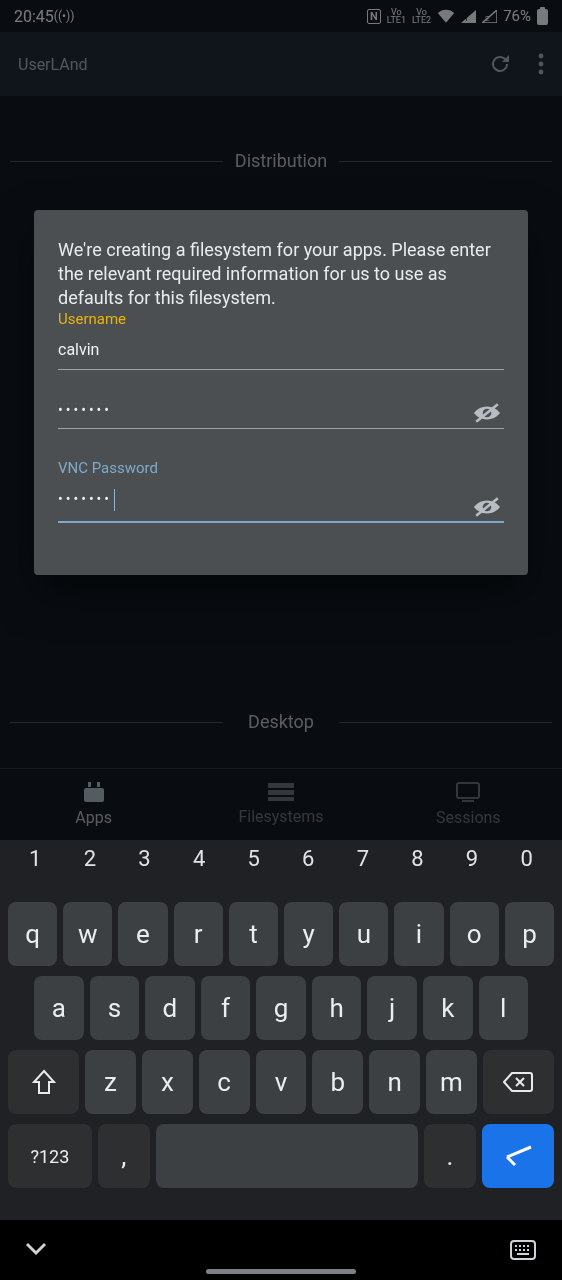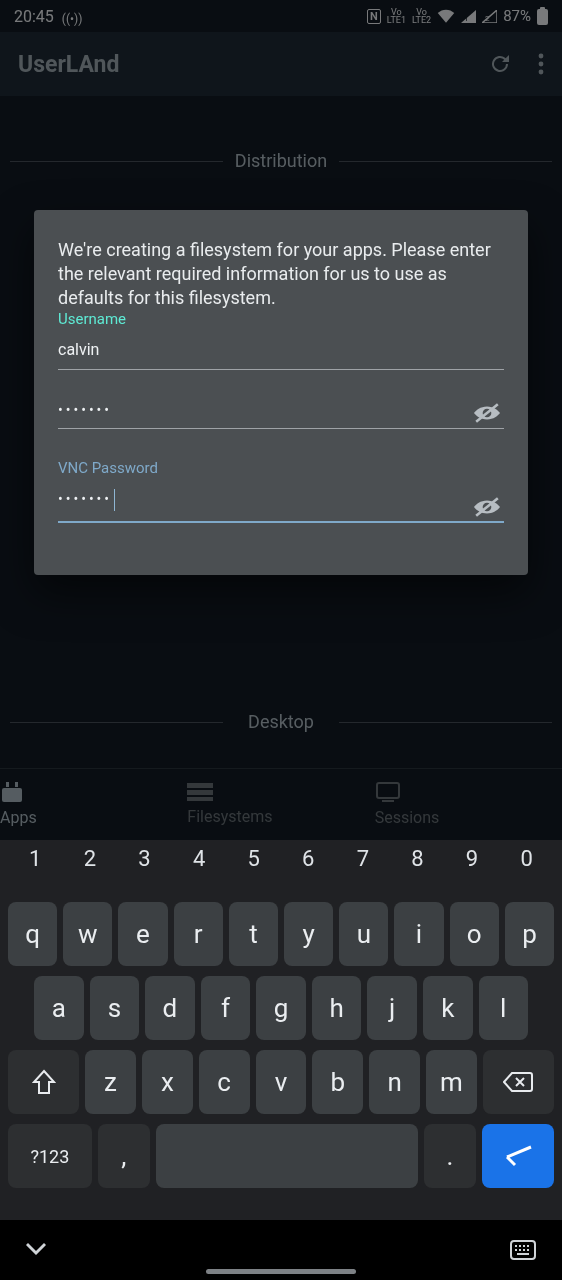--- a/index.html
+++ b/index.html
@@ -1,51 +1,51 @@
 <!DOCTYPE html>
 <html><head>
   <meta charset="utf-8">
   <style>
     * { margin:0; padding:0; box-sizing:border-box; font-family: Roboto, Arial, sans-serif; -webkit-font-smoothing: antialiased;}
     html,body {width:562px;height:1280px;overflow:hidden;}
     body { background:#121a23; color:#cfd8dc; position:relative;}
     
     .status { height:32px; display:flex; align-items:center; justify-content:space-between; padding:0 14px; color:#e6e9ec; font-size:16px;}
-    .status-left{display:flex;align-items:flex-end;gap:8px;}
+    .status-left{display:flex;align-items:center;gap:0;}
     .status-right{display:flex;align-items:center;gap:6px;font-size:13px}
     .battery-text{font-size:15px}
     
     .appbar{height:64px;background:#1e2a35;display:flex;align-items:center;justify-content:space-between;padding:0 18px;}
-    .appbar-title{color:#9aa6ad;font-size:23px;font-weight:700}
+    .appbar-title{color:#9aa6ad;font-size:16px;font-weight:400}
     .appbar-actions{display:flex;align-items:center;gap:26px;color:#9aa6ad}
     
     .backdrop{position:relative;padding-top:54px}
     .section-header{color:#a7b3bb;font-size:18px;text-align:center;position:relative}
     .section-header::before,.section-header::after{content:"";position:absolute;top:50%;width:calc(50% - 68px);border-top:1px solid rgba(167,179,187,.35)}
     .section-header::before{left:10px}
     .section-header::after{right:10px}
     .desktop-header{margin-top:540px}
     .firefox{position:absolute;left:32px;top:640px;color:#2f3840;font-size:40px;font-weight:500;letter-spacing:-.5px;user-select:none}
     
     .scrim{position:absolute;inset:0;background:rgba(0,0,0,.48)}
     
     .dialog{position:absolute;left:34px;top:210px;width:494px;background:#4b4f52;border-radius:4px;box-shadow:0 18px 42px rgba(0,0,0,.55);padding:28px 24px 22px}
     .dialog-msg{color:#e9ecee;font-size:18px;line-height:24px;}
     .field{margin-bottom:30px;position:relative}
-    .field-label{font-size:15px;color:#5eead4;margin-bottom:10px;display:block}
+    .field-label{font-size:15px;color:#eab308;margin-bottom:10px;display:block}
     .field-label.focused{color:#7fa9c9}
     .text-input{width:100%;background:transparent;border:none;border-bottom:1px solid rgba(230,234,237,.55);color:#eef1f3;font-size:16px;padding:2px 0 10px;outline:none}
     .text-input.focused{border-bottom:2px solid #7fa9c9}
     .eye{position:absolute;right:4px;bottom:6px;color:#b7bdc2}
     .caret{display:inline-block;width:1px;height:22px;background:#8fb6d3;margin-left:2px;vertical-align:middle}
     .dlg-actions{display:flex;justify-content:flex-end;margin-top:22px}
     .continue{color:#b9c6ce;font-size:18px;letter-spacing:2px;font-weight:500;background:none;border:none}
     
     .bottomnav{position:absolute;left:0;top:768px;width:100%;height:72px;display:flex;border-top:1px solid rgba(150,160,170,.18)}
-    .bn-item{flex:1;display:flex;flex-direction:column;justify-content:center;gap:6px;color:#646c72;font-size:16px}
+    .bn-item{flex:1;display:flex;flex-direction:column;align-items:center;justify-content:center;gap:6px;color:#646c72;font-size:16px}
     .bn-item.active{color:#a4b1ba}
     
     .kbd{position:absolute;left:0;top:840px;width:100%;height:380px;background:#202124;padding-top:6px}
     .krow{display:flex;gap:6px;padding:0 8px;margin-bottom:10px;align-items:stretch;height:64px}
     .numrow{gap:0;padding:0 8px;margin-bottom:12px;height:44px}
     .numrow span{flex:1;text-align:center;color:#dfe3e7;font-size:22px}
     .key{flex:1;background:#3c4043;border-radius:8px;display:flex;align-items:center;justify-content:center;color:#eaedf0;font-size:26px}
     .row2{padding:0 34px}
     .key-shift,.key-bksp{flex:1.4;background:#2d2f31}
     .key-space{flex:5;background:#3c4043}
@@ -79,21 +79,21 @@
           <path fill="#e6e9ec" d="M0 13L15 13 15 0z"></path>
           <text x="3" y="11" font-size="8" fill="#121a23">1</text>
         </svg>
     </span>
     <span>
       <svg width="15" height="13">
           <path fill="none" stroke="#e6e9ec" stroke-width="1.5" d="M0 13L15 13 15 0z"></path>
           <text x="3" y="11" font-size="8" fill="#e6e9ec">2</text>
         </svg>
     </span>
-    <span class="battery-text">87%</span>
+    <span class="battery-text">76%</span>
     <span>
       <svg width="11" height="18">
           <rect x="0" y="2" width="11" height="16" rx="2" fill="#e6e9ec"></rect>
           <rect x="3" y="0" width="5" height="3" rx="1" fill="#e6e9ec"></rect>
         </svg>
     </span>
   </div>
 </div>
 
 <div class="appbar">

